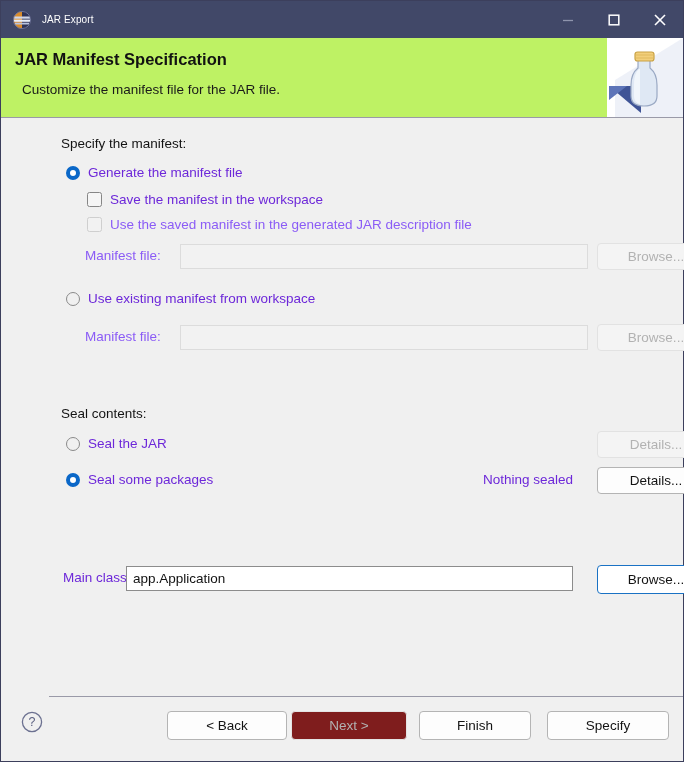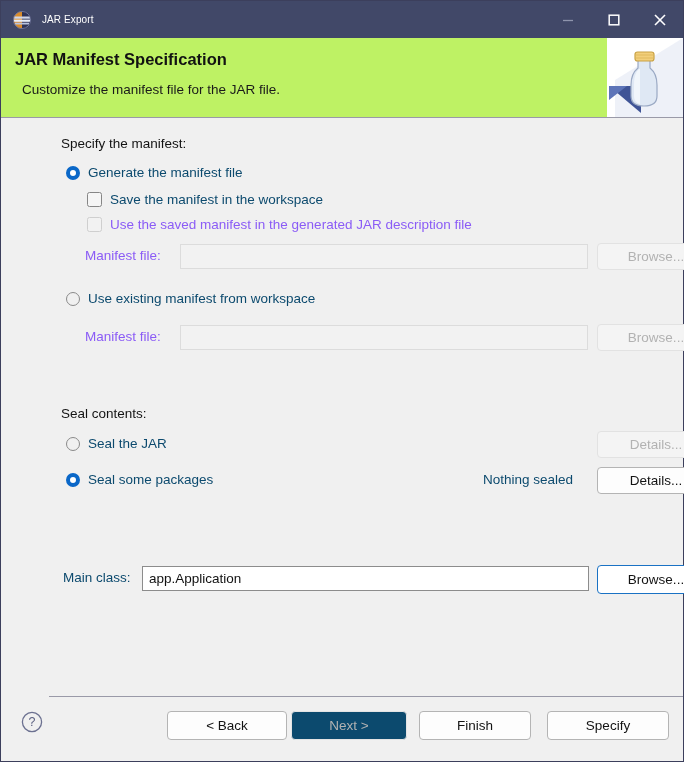--- a/index.html
+++ b/index.html
@@ -143,21 +143,21 @@
     flex: 0 0 auto;
     margin-right: 8px;
   }
   .checkbox.dis {
     border-color: #cfcfcf;
     background: #f2f2f2;
   }
 
   .ctl-label {
     font-size: 13.5px;
-    color: #0c4a6e;
+    color: #6d28d9;
     white-space: nowrap;
   }
   .ctl-label.dis { color: #8b5cf6; }
 
   
   .tinput {
     box-sizing: border-box;
     height: 25px;
     background: #ffffff;
     border: 1px solid #8c8c8c;
@@ -213,21 +213,21 @@
     background: #fdfdfd;
     border: 1px solid #b4b4b4;
     border-radius: 4px;
     font-size: 13.5px;
     color: #131313;
     display: flex;
     align-items: center;
     justify-content: center;
   }
   .footer-btn.dis {
-    background: #0c4a6e;
+    background: #7f1d1d;
     border: 1px solid #e4e4e4;
     color: #b2b2b2;
   }
 </style>
 </head>
 <body>
 
 <div class="window">
 
   <div class="titlebar">
@@ -338,21 +338,21 @@
       <span class="ctl-label">Seal some packages</span>
     </div>
     <div class="row" style="left:434px; top:354px;">
       <span class="ctl-label">Nothing sealed</span>
     </div>
     <div class="btn" style="position:absolute; left:548px; top:349px; width:118px;">Details...</div>
 
     <div class="row" style="left:14px; top:452px;">
       <span class="ctl-label">Main class:</span>
     </div>
-    <div class="tinput" style="position:absolute; left:93px; top:448px; width:447px;">app.Application</div>
+    <div class="tinput" style="position:absolute; left:77px; top:448px; width:447px;">app.Application</div>
     <div class="btn focus" style="position:absolute; left:548px; top:447px; width:118px; height:29px;">Browse...</div>
 
   </div>
 
   <div class="footer">
     <div style="position:absolute; left:20px; top:14px;">
       <svg width="22" height="22" viewBox="0 0 22 22">
         <circle cx="11" cy="11" r="9.6" fill="none" stroke="#6b7090" stroke-width="1.3"></circle>
         <text x="11" y="15.4" text-anchor="middle" font-family="Liberation Sans, sans-serif" font-size="12.5" fill="#5a5f80">?</text>
       </svg>

